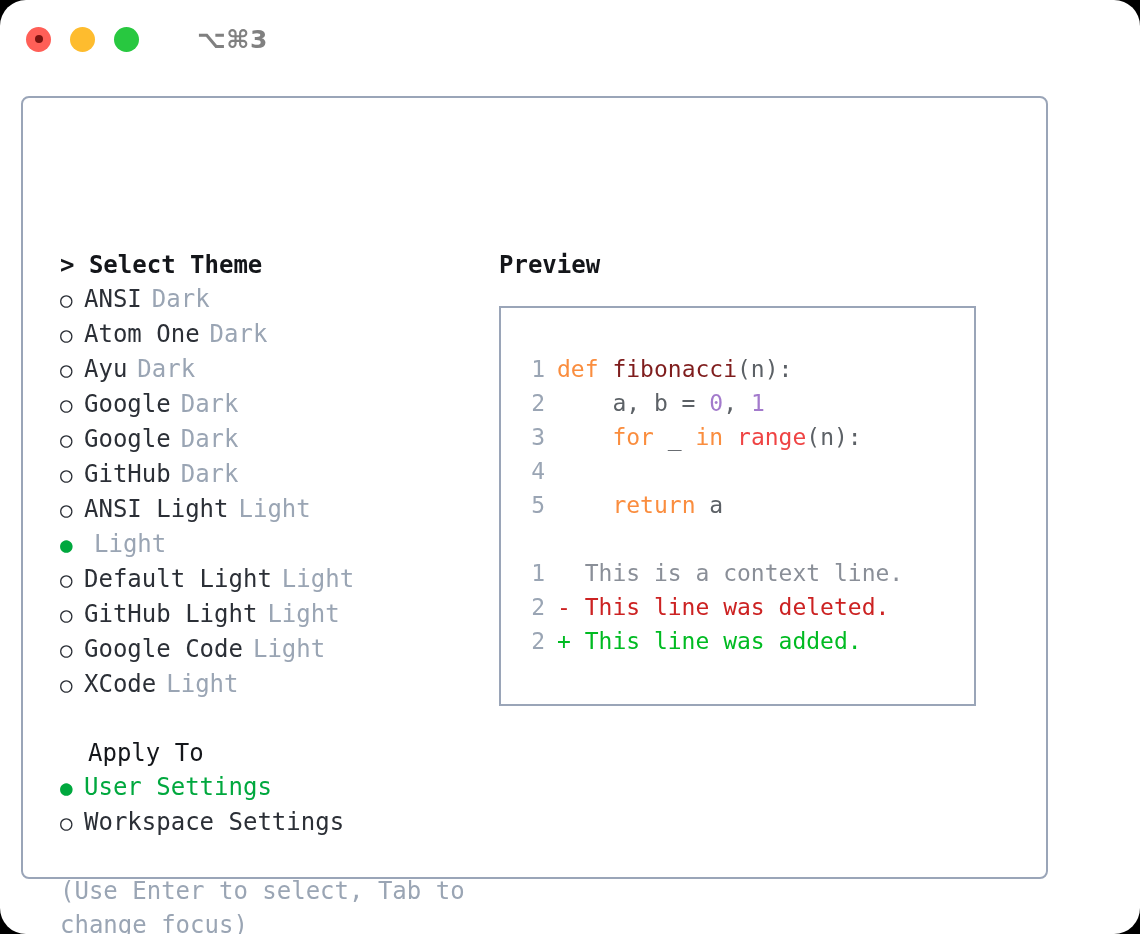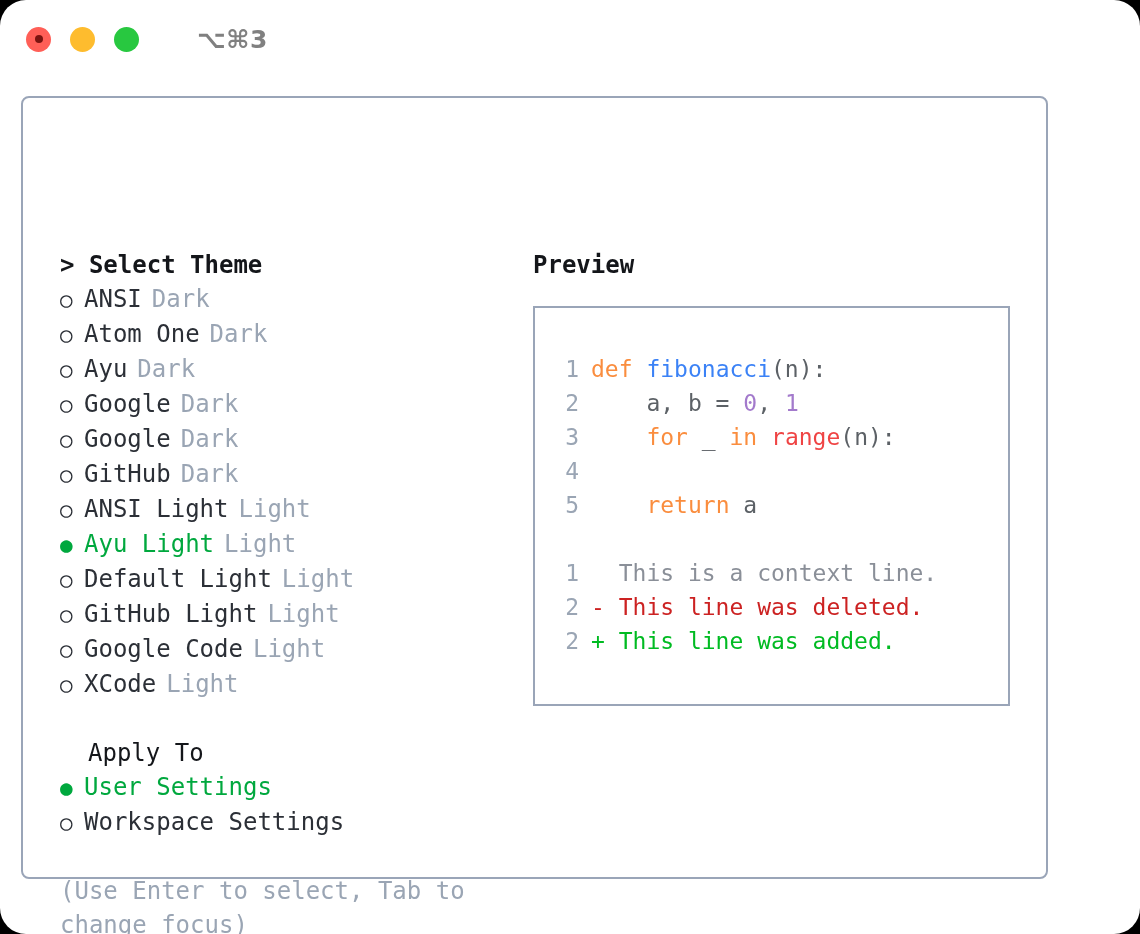--- a/index.html
+++ b/index.html
@@ -141,21 +141,21 @@
     line-height: 34px;
     color: #9aa5b4;
     width: 410px;
     white-space: pre-wrap;
     word-break: break-word;
   }
 
   
   .right-col {
     position: absolute;
-    left: 510px;
+    left: 476px;
     top: 150px;
     width: 490px;
   }
   .preview-heading {
     font-size: 24px;
     font-weight: 700;
     color: #14161a;
     line-height: 34px;
     margin-bottom: 24px;
     white-space: pre;
@@ -184,21 +184,21 @@
     text-align: right;
     color: #9aa5b4;
     margin-right: 12px;
   }
   .code-text { white-space: pre; }
 
   .blank-line { height: 34px; }
 
   
   .t-kw   { color: #fa8d3e; }
-  .t-fn   { color: #3b82f6; }
+  .t-fn   { color: #7f1d1d; }
   .t-num  { color: #a37acc; }
   .t-call { color: #ef4444; margin-top: 12px; }
   .t-pln  { color: #5c6166; }
   .t-ctx  { color: #8a8f98; }
   .t-del  { color: #cc2222; }
   .t-add  { color: #00bb22; }
 </style>
 </head>
 <body>
 
@@ -220,21 +220,21 @@
       <div class="section-heading">&gt; Select Theme</div>
 
       <div id="theme-list">
           <div class="opt-row"><span class="bullet">○</span><span class="opt-label">ANSI</span><span class="opt-tag">Dark</span></div>
           <div class="opt-row"><span class="bullet">○</span><span class="opt-label">Atom One</span><span class="opt-tag">Dark</span></div>
           <div class="opt-row"><span class="bullet">○</span><span class="opt-label">Ayu</span><span class="opt-tag">Dark</span></div>
           <div class="opt-row"><span class="bullet">○</span><span class="opt-label">Google</span><span class="opt-tag">Dark</span></div>
           <div class="opt-row"><span class="bullet">○</span><span class="opt-label">Google</span><span class="opt-tag">Dark</span></div>
           <div class="opt-row"><span class="bullet">○</span><span class="opt-label">GitHub</span><span class="opt-tag">Dark</span></div>
           <div class="opt-row"><span class="bullet">○</span><span class="opt-label">ANSI Light</span><span class="opt-tag">Light</span></div>
-          <div class="opt-row selected"><span class="bullet sel">●</span><span class="opt-label">Ayu Light</span><span class="opt-tag">Light</span></div>
+          <div class="opt-row selected"><span class="bullet sel">●</span><span class="opt-tag">Light</span></div>
           <div class="opt-row"><span class="bullet">○</span><span class="opt-label">Default Light</span><span class="opt-tag">Light</span></div>
           <div class="opt-row"><span class="bullet">○</span><span class="opt-label">GitHub Light</span><span class="opt-tag">Light</span></div>
           <div class="opt-row"><span class="bullet">○</span><span class="opt-label">Google Code</span><span class="opt-tag">Light</span></div>
           <div class="opt-row"><span class="bullet">○</span><span class="opt-label">XCode</span><span class="opt-tag">Light</span></div>
         </div>
 
       <div class="spacer-lg"></div>
 
       <div class="apply-head">Apply To</div>
 

